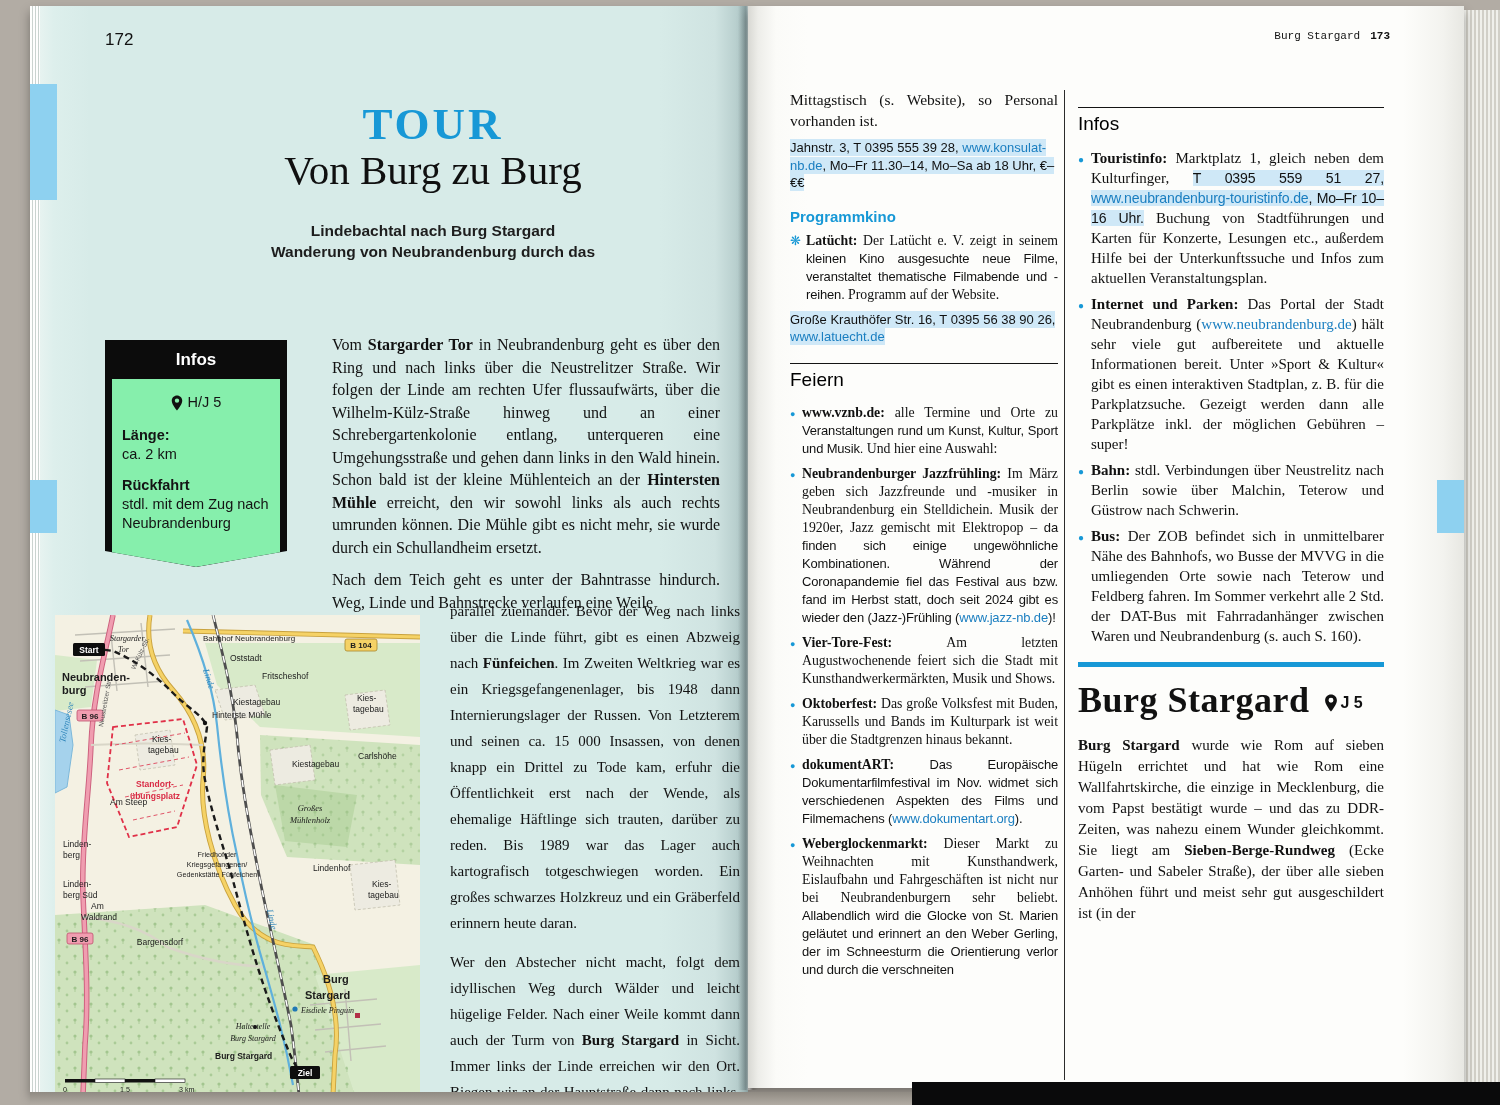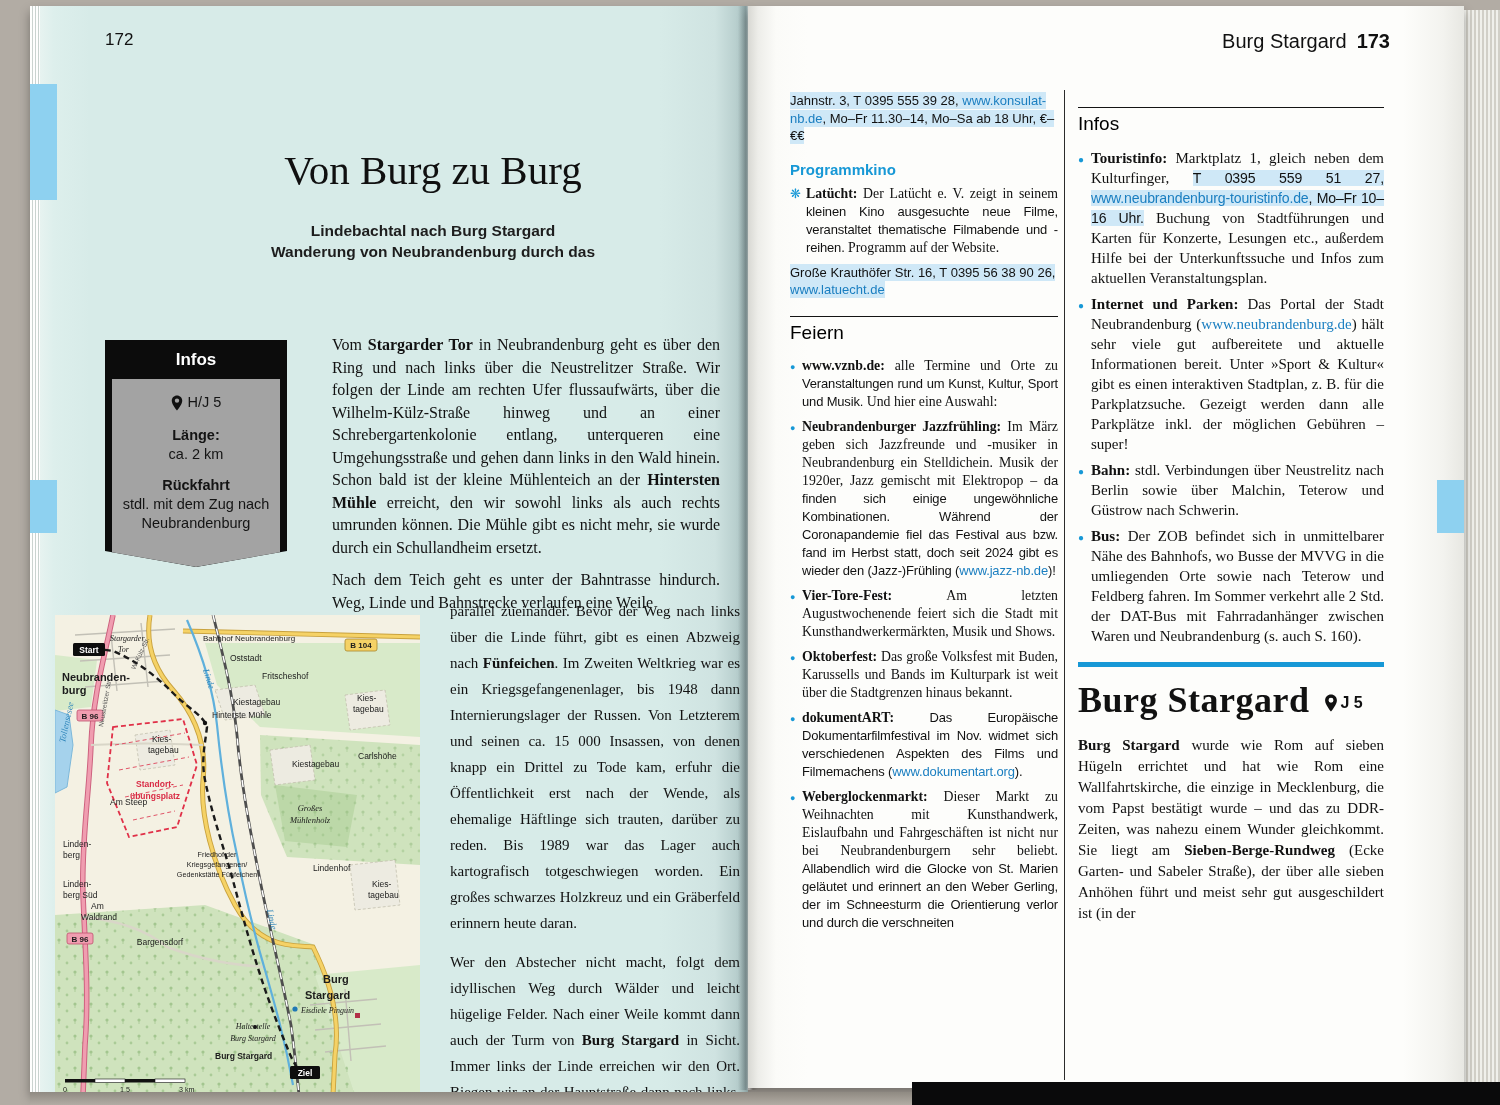--- a/index.html
+++ b/index.html
@@ -29,22 +29,22 @@
   .tour-kicker{position:absolute;left:143px;top:92px;width:520px;text-align:center;
     font-family:"Liberation Serif",serif;font-weight:bold;font-size:45px;letter-spacing:3px;color:#1798d6;}
   .tour-title{position:absolute;left:103px;top:140px;width:600px;text-align:center;margin:0;
     font-family:"Liberation Serif",serif;font-weight:500;font-size:41px;color:#101010;}
   .tour-sub{position:absolute;left:143px;top:214px;width:520px;text-align:center;
     font-family:"Liberation Sans",sans-serif;font-weight:bold;font-size:15.5px;line-height:21px;color:#1d1d1d;}
   .infobox{position:absolute;left:75px;top:334px;width:182px;background:#0c0c0c;
     clip-path:polygon(0 0,100% 0,100% calc(100% - 16px),50% 100%,0 calc(100% - 16px));
     padding:0;box-sizing:border-box;}
   .infobox-title{color:#fff;text-align:center;font-family:"Liberation Sans",sans-serif;font-weight:bold;font-size:17px;padding:10px 0 9px;}
-  .infobox-body{background:#a3a3a3;margin:0 7px;clip-path:polygon(0 0,100% 0,100% calc(100% - 14px),50% 100%,0 calc(100% - 14px));
-    text-align:center;font-family:"Liberation Sans",sans-serif;font-size:14.5px;line-height:19px;color:#141414;
+  .infobox-body{background:#86efac;margin:0 7px;clip-path:polygon(0 0,100% 0,100% calc(100% - 14px),50% 100%,0 calc(100% - 14px));
+    font-family:"Liberation Sans",sans-serif;font-size:14.5px;line-height:19px;color:#141414;
     padding:14px 10px 34px;}
   .info-grid{margin-bottom:14px;display:flex;align-items:center;justify-content:center;gap:5px;}
   .info-label{font-weight:bold;margin-top:12px;}
   .text-a{position:absolute;left:302px;top:328px;width:388px;font-size:16px;line-height:22.5px;text-align:justify;}
   .text-a .para + .para{margin-top:10px;}
   .text-b{position:absolute;left:420px;top:592px;width:290px;font-size:15px;line-height:26px;text-align:justify;}
   .text-b .para + .para{margin-top:13px;}
   .para{margin:0;}
   .map-wrap{position:absolute;left:25px;top:609px;width:365px;height:480px;}
   .map-wrap svg{display:block;width:100%;height:100%;font-family:"Liberation Sans",sans-serif;}
@@ -55,21 +55,21 @@
   .tbig{font-size:11px;font-weight:bold;}
   .tit{font-style:italic;font-family:"Liberation Serif",serif;}
   .tred{fill:#d92b45;font-weight:bold;}
   .tblue{fill:#2f86ba;font-style:italic;font-family:"Liberation Serif",serif;font-size:9px;}
   .ttiny{font-size:6.5px;fill:#555;}
   .t7{font-size:7.2px;}
   .tw{fill:#fff;font-weight:bold;font-size:8.5px;}
   .t8{font-size:8px;}
 
   
-  .rp-header{position:absolute;top:24px;right:74px;font-family:Liberation Sans, sans-serif;font-size:20px;}
+  .rp-header{position:absolute;top:24px;right:74px;font-family:Liberation Mono, monospace;font-size:11px;}
   .rp-header .t{margin-right:10px;}
   .rp-header .n{font-weight:bold;}
   .col-divider{position:absolute;left:316px;top:84px;width:1px;height:990px;background:#2b2b2b;}
   .col1{position:absolute;left:42px;top:84px;width:268px;}
   .col2{position:absolute;left:330px;top:84px;width:306px;}
   .cont-serif{font-size:15.5px;line-height:20.5px;text-align:justify;margin:0 0 8px;}
   .contact-block{font-family:"Liberation Sans",sans-serif;font-size:13px;line-height:17.5px;margin:2px 0 10px;}
   .contact-block span{background:#cfe8f7;-webkit-box-decoration-break:clone;box-decoration-break:clone;padding:1px 0;}
   .kino-head{font-family:"Liberation Sans",sans-serif;font-weight:bold;font-size:15px;color:#1798d6;margin:16px 0 7px;}
   .entry{position:relative;padding-left:12px;margin:0 0 7px;font-size:13.8px;line-height:18px;text-align:justify;}
@@ -95,20 +95,21 @@
 </style>
 </head>
 <body>
 
 <div class="canvas">
 
   <div class="stack-right"></div>
 
   <div class="page page-left">
     <div class="pagenum-left">172</div>
+    <div class="tour-kicker">TOUR</div>
     <h1 class="tour-title">Von Burg zu Burg</h1>
     <div class="tour-sub">
       <div>Lindebachtal nach Burg Stargard</div>
       <div>Wanderung von Neubrandenburg durch das</div>
     </div>
 
     <div class="infobox">
       <div class="infobox-title">Infos</div>
       <div class="infobox-body">
         <div class="info-grid">
@@ -297,20 +298,21 @@
 
   <div class="spine"></div>
 
   <div class="page page-right">
     <div class="rp-header">
       <span class="t">Burg Stargard</span><span class="n">173</span>
     </div>
     <div class="col-divider"></div>
 
     <div class="col1">
+      <p class="cont-serif">Mittagstisch (s. Website), so Personal vorhanden ist.</p>
       <p class="contact-block"><span>Jahnstr. 3, T 0395 555 39 28, </span><span class="c-blue">www.konsulat-nb.de</span><span>, Mo–Fr 11.30–14, Mo–Sa ab 18 Uhr, €–€€</span></p>
 
       <div class="kino-head">Programmkino</div>
       <div class="entry cine">
         <span class="cine-icon">❋</span>
         <span><span class="sb">Latücht: </span><span>Der Latücht e. V. zeigt in seinem </span><span class="f-sans">kleinen Kino ausgesuchte neue Filme, veranstaltet thematische Filmabende und -reihen. </span><span>Programm auf der Website.</span></span>
       </div>
       <p class="contact-block"><span>Große Krauthöfer Str. 16, T 0395 56 38 90 26, </span><span class="c-blue">www.latuecht.de</span></p>
 
       <div class="sec">

